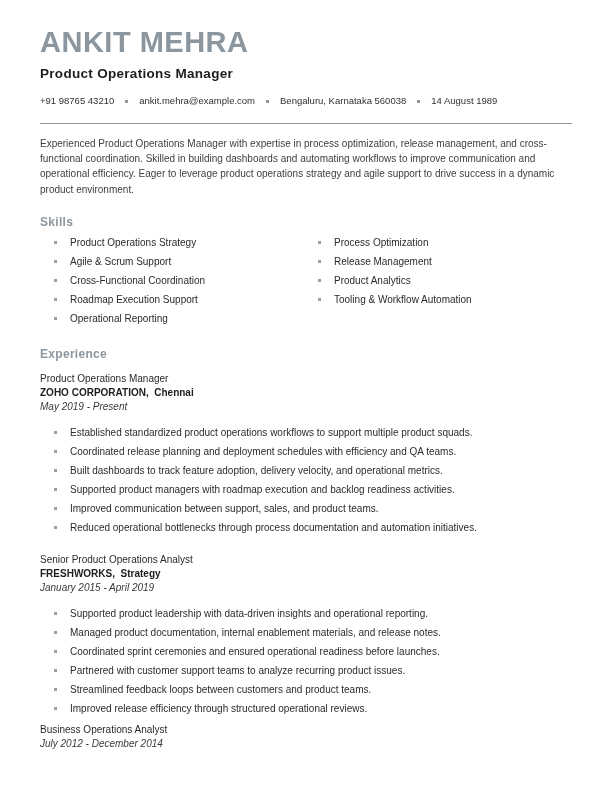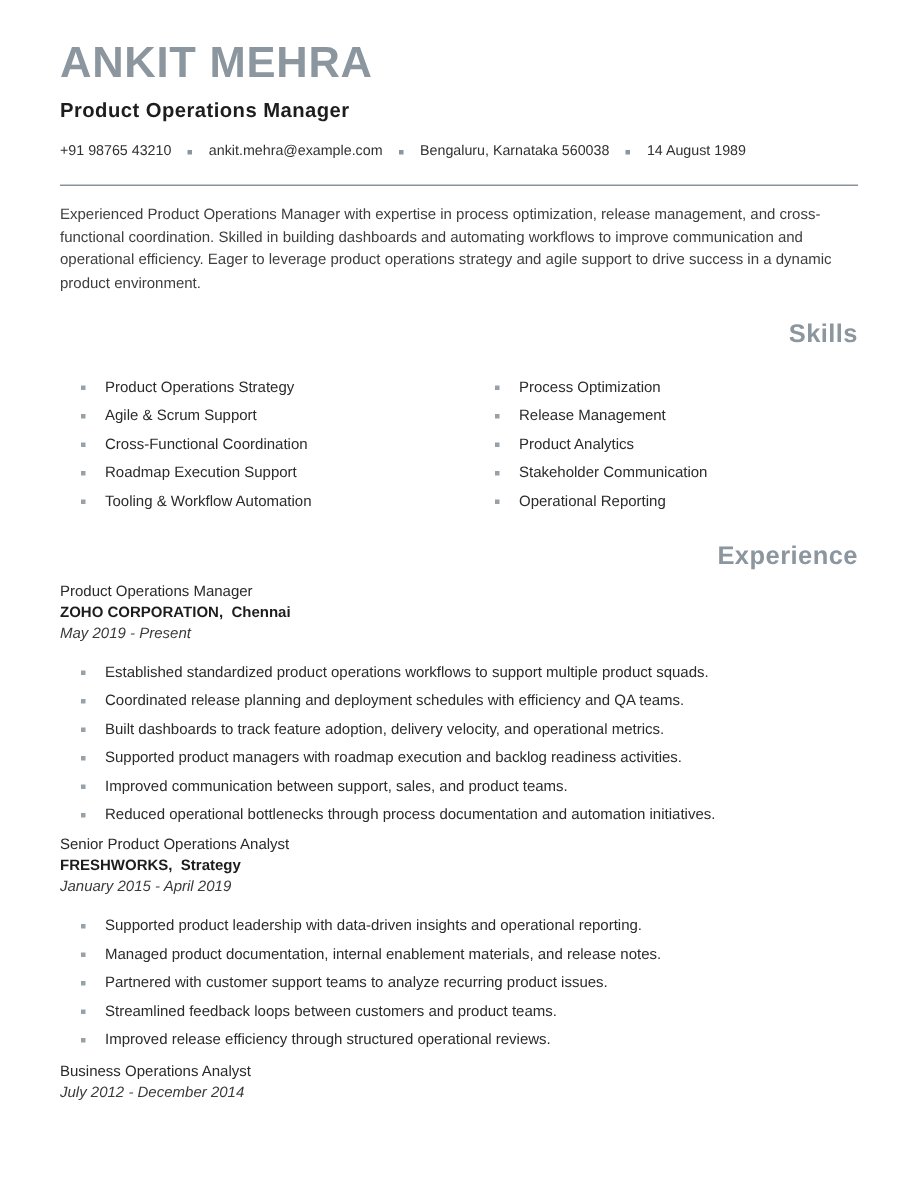--- a/index.html
+++ b/index.html
@@ -25,40 +25,40 @@
   }
   .contact-sep {
     display:inline-block; width:3px; height:3px;
     background:#8c969e; margin:0 11px; flex:0 0 auto;
   }
   .rule { border:none; border-top:1px solid #8b929a; margin-top:16px; }
   .summary {
     margin-top:12px; font-size:10px; line-height:15.2px; color:#3e3e3e;
   }
   .section-heading {
-    font-size:17px; font-weight:700; color:#8c969e;
-    letter-spacing:0.3px; line-height:17px;text-align:right;
+    font-size:12px; font-weight:700; color:#8c969e;
+    letter-spacing:0.3px; line-height:17px;
   }
   .skills-heading { margin-top:17px; }
   .experience-heading { margin-top:18px; }
   ul.bullet-list { list-style:none; }
   ul.bullet-list li {
     position:relative; padding-left:30px;
     font-size:10px; line-height:19px; color:#2b2b2b;
   }
   ul.bullet-list li::before {
     content:""; position:absolute; left:14px; top:8px;
     width:3px; height:3px; background:#99a1a8;
   }
   .skills-grid {
-    margin-top:18px; display:grid; grid-template-columns:264px 1fr;
-    column-gap:12px;
+    margin-top:2px; display:grid; grid-template-columns:264px 1fr;
+    column-gap:0;
   }
   .job-block-first { margin-top:9px; }
-  .job-block { margin-top:4px; }
+  .job-block { margin-top:16px; }
   .job-block-last { margin-top:5px; }
   .job-title { font-size:10px; line-height:14px; color:#2a2a2a; }
   .job-company {
     font-size:10px; line-height:14px; font-weight:700; color:#1d1d1d;
     white-space:pre-wrap;
   }
   .job-dates { font-size:10px; line-height:14px; font-style:italic; color:#3a3a3a; }
   .job-bullets { margin-top:9px; }
   .job-bullets li { line-height:19.6px; }
 </style>
@@ -85,21 +85,20 @@
 <section>
   <div class="section-heading skills-heading">Skills</div>
   <ul class="bullet-list skills-grid">
     <li>Product Operations Strategy</li>
     <li>Process Optimization</li>
     <li>Agile &amp; Scrum Support</li>
     <li>Release Management</li>
     <li>Cross-Functional Coordination</li>
     <li>Product Analytics</li>
     <li>Roadmap Execution Support</li>
-    <li>Stakeholder Communication</li>
     <li>Tooling &amp; Workflow Automation</li>
     <li>Operational Reporting</li>
   </ul>
 </section>
 
 <section>
   <div class="section-heading experience-heading">Experience</div>
 
   <div class="job-block-first">
     <div class="job-title">Product Operations Manager</div>
@@ -115,20 +114,21 @@
     </ul>
   </div>
 
   <div class="job-block">
     <div class="job-title">Senior Product Operations Analyst</div>
     <div class="job-company">FRESHWORKS,  Strategy</div>
     <div class="job-dates">January 2015 - April 2019</div>
     <ul class="bullet-list job-bullets">
       <li>Supported product leadership with data-driven insights and operational reporting.</li>
       <li>Managed product documentation, internal enablement materials, and release notes.</li>
+      <li>Coordinated sprint ceremonies and ensured operational readiness before launches.</li>
       <li>Partnered with customer support teams to analyze recurring product issues.</li>
       <li>Streamlined feedback loops between customers and product teams.</li>
       <li>Improved release efficiency through structured operational reviews.</li>
     </ul>
   </div>
 
   <div class="job-block-last">
     <div class="job-title">Business Operations Analyst</div>
     <div class="job-dates">July 2012 - December 2014</div>
   </div>

